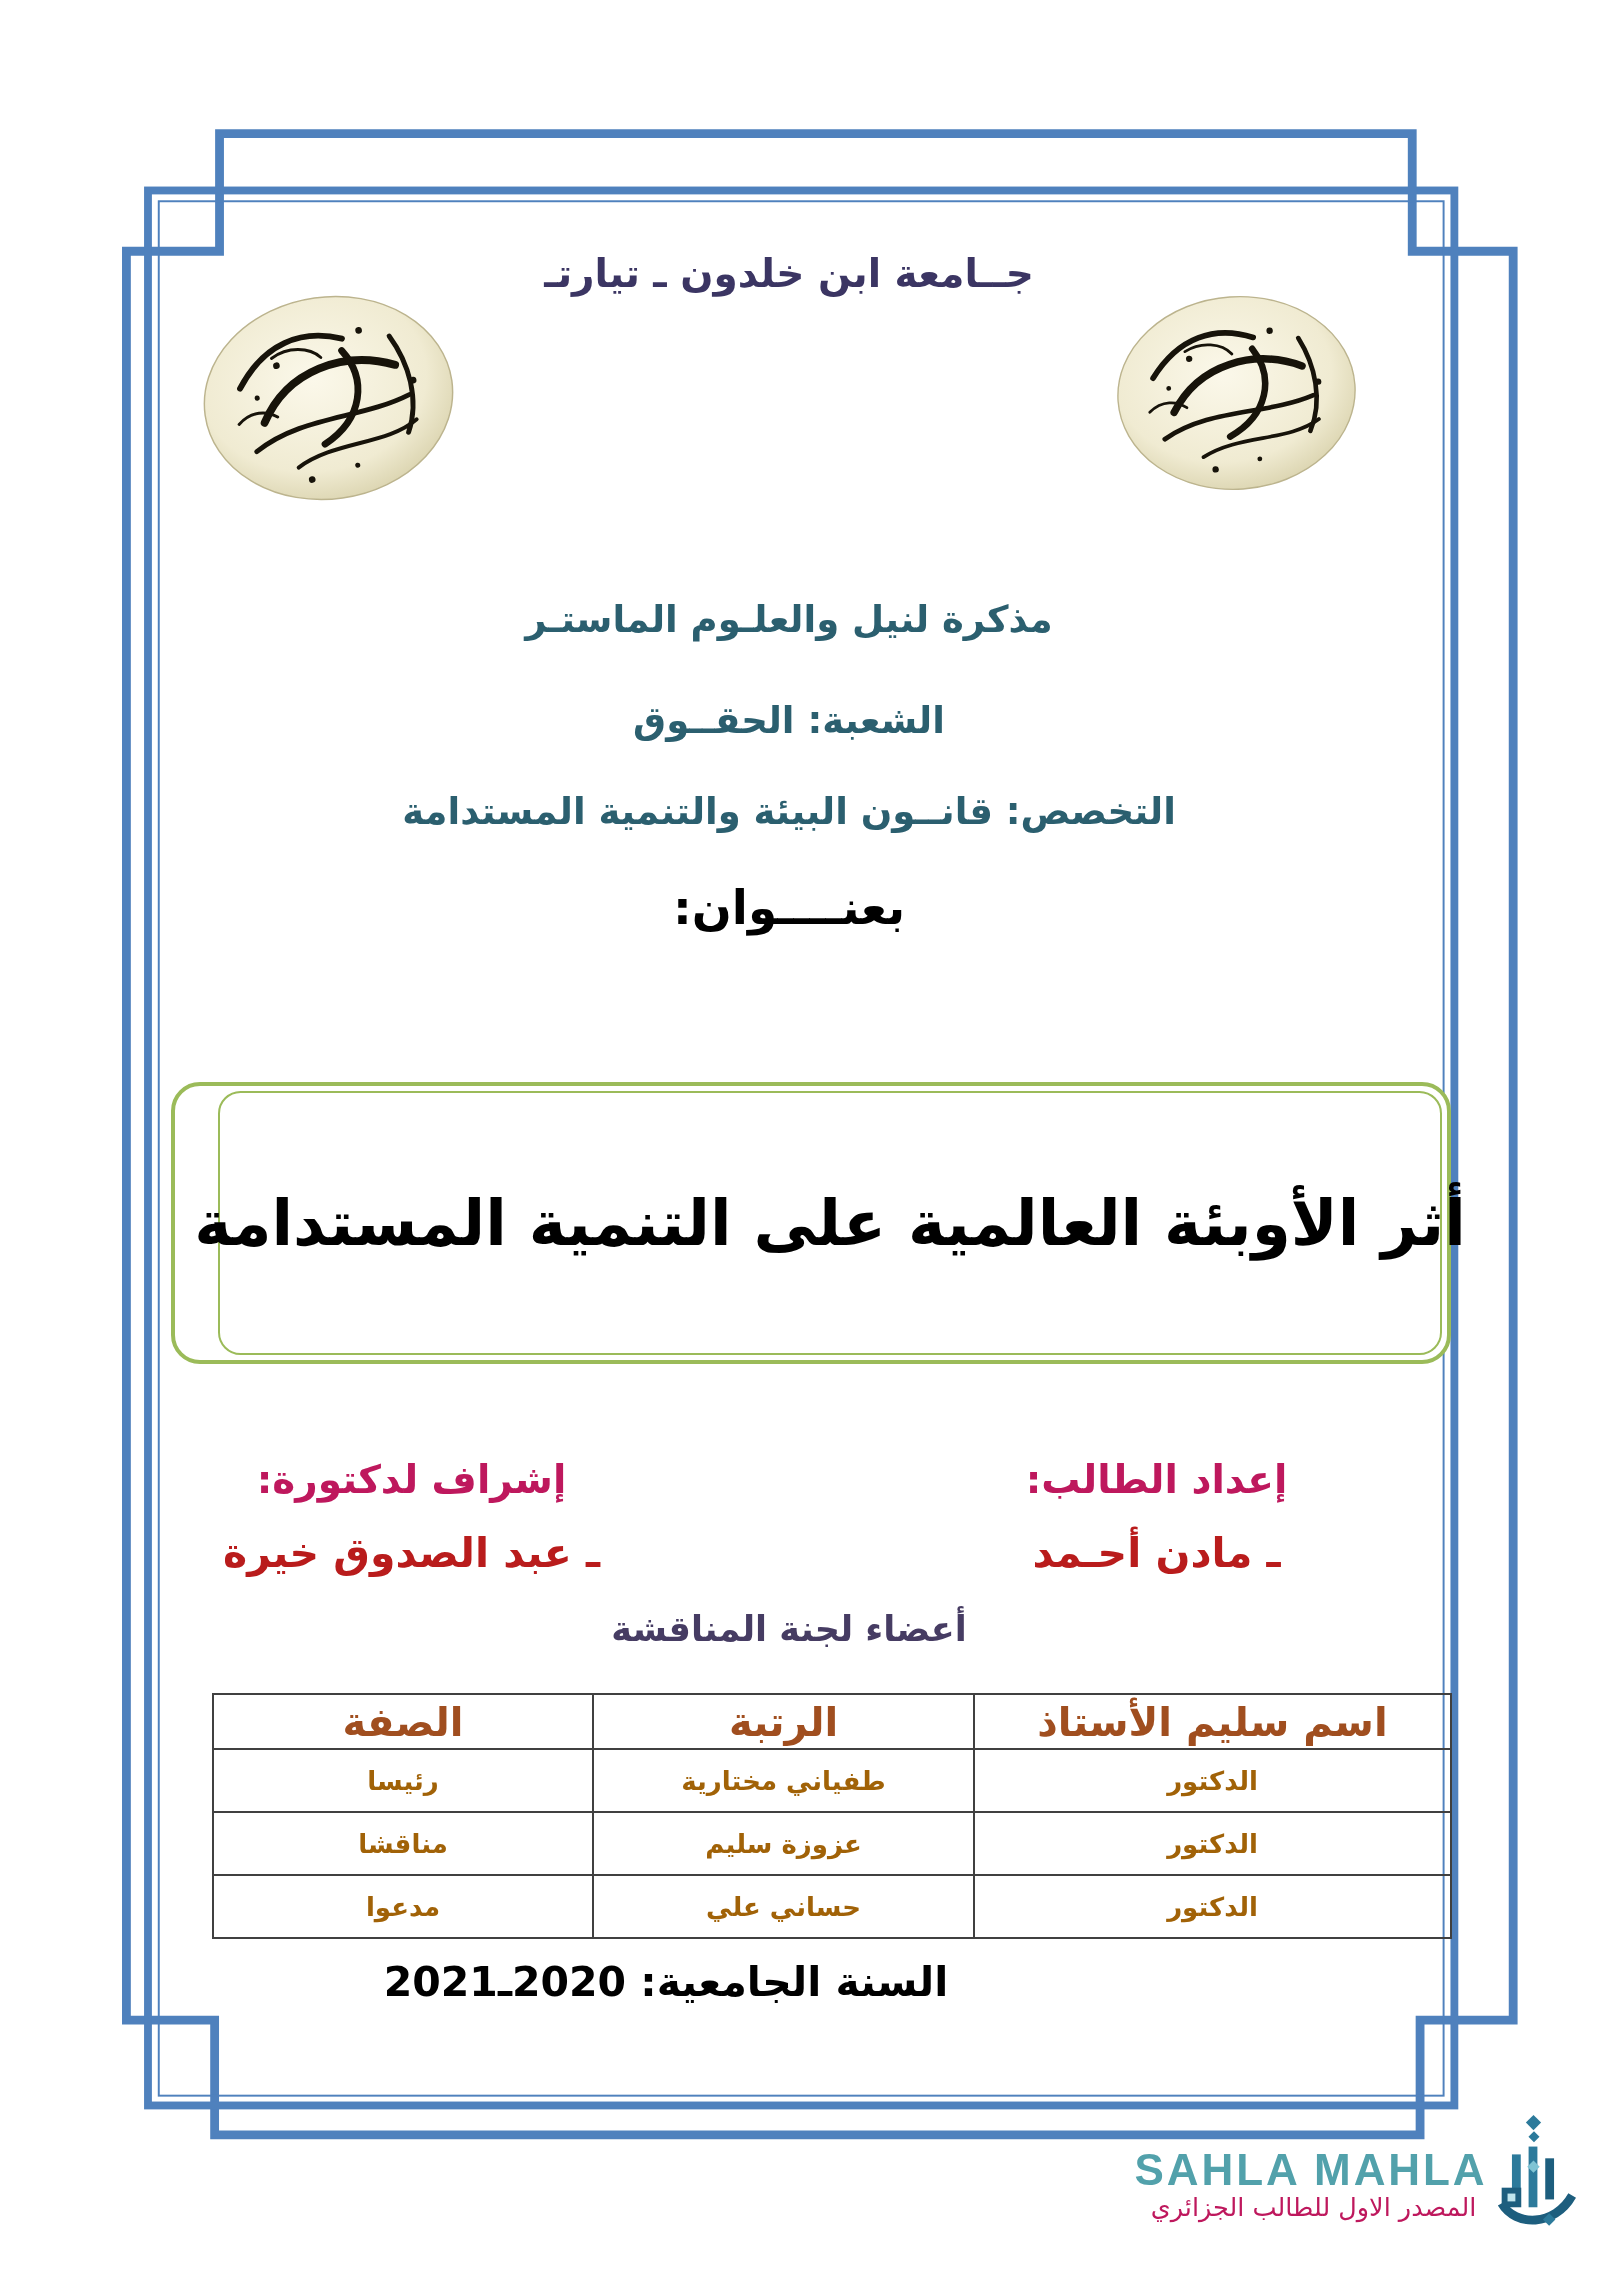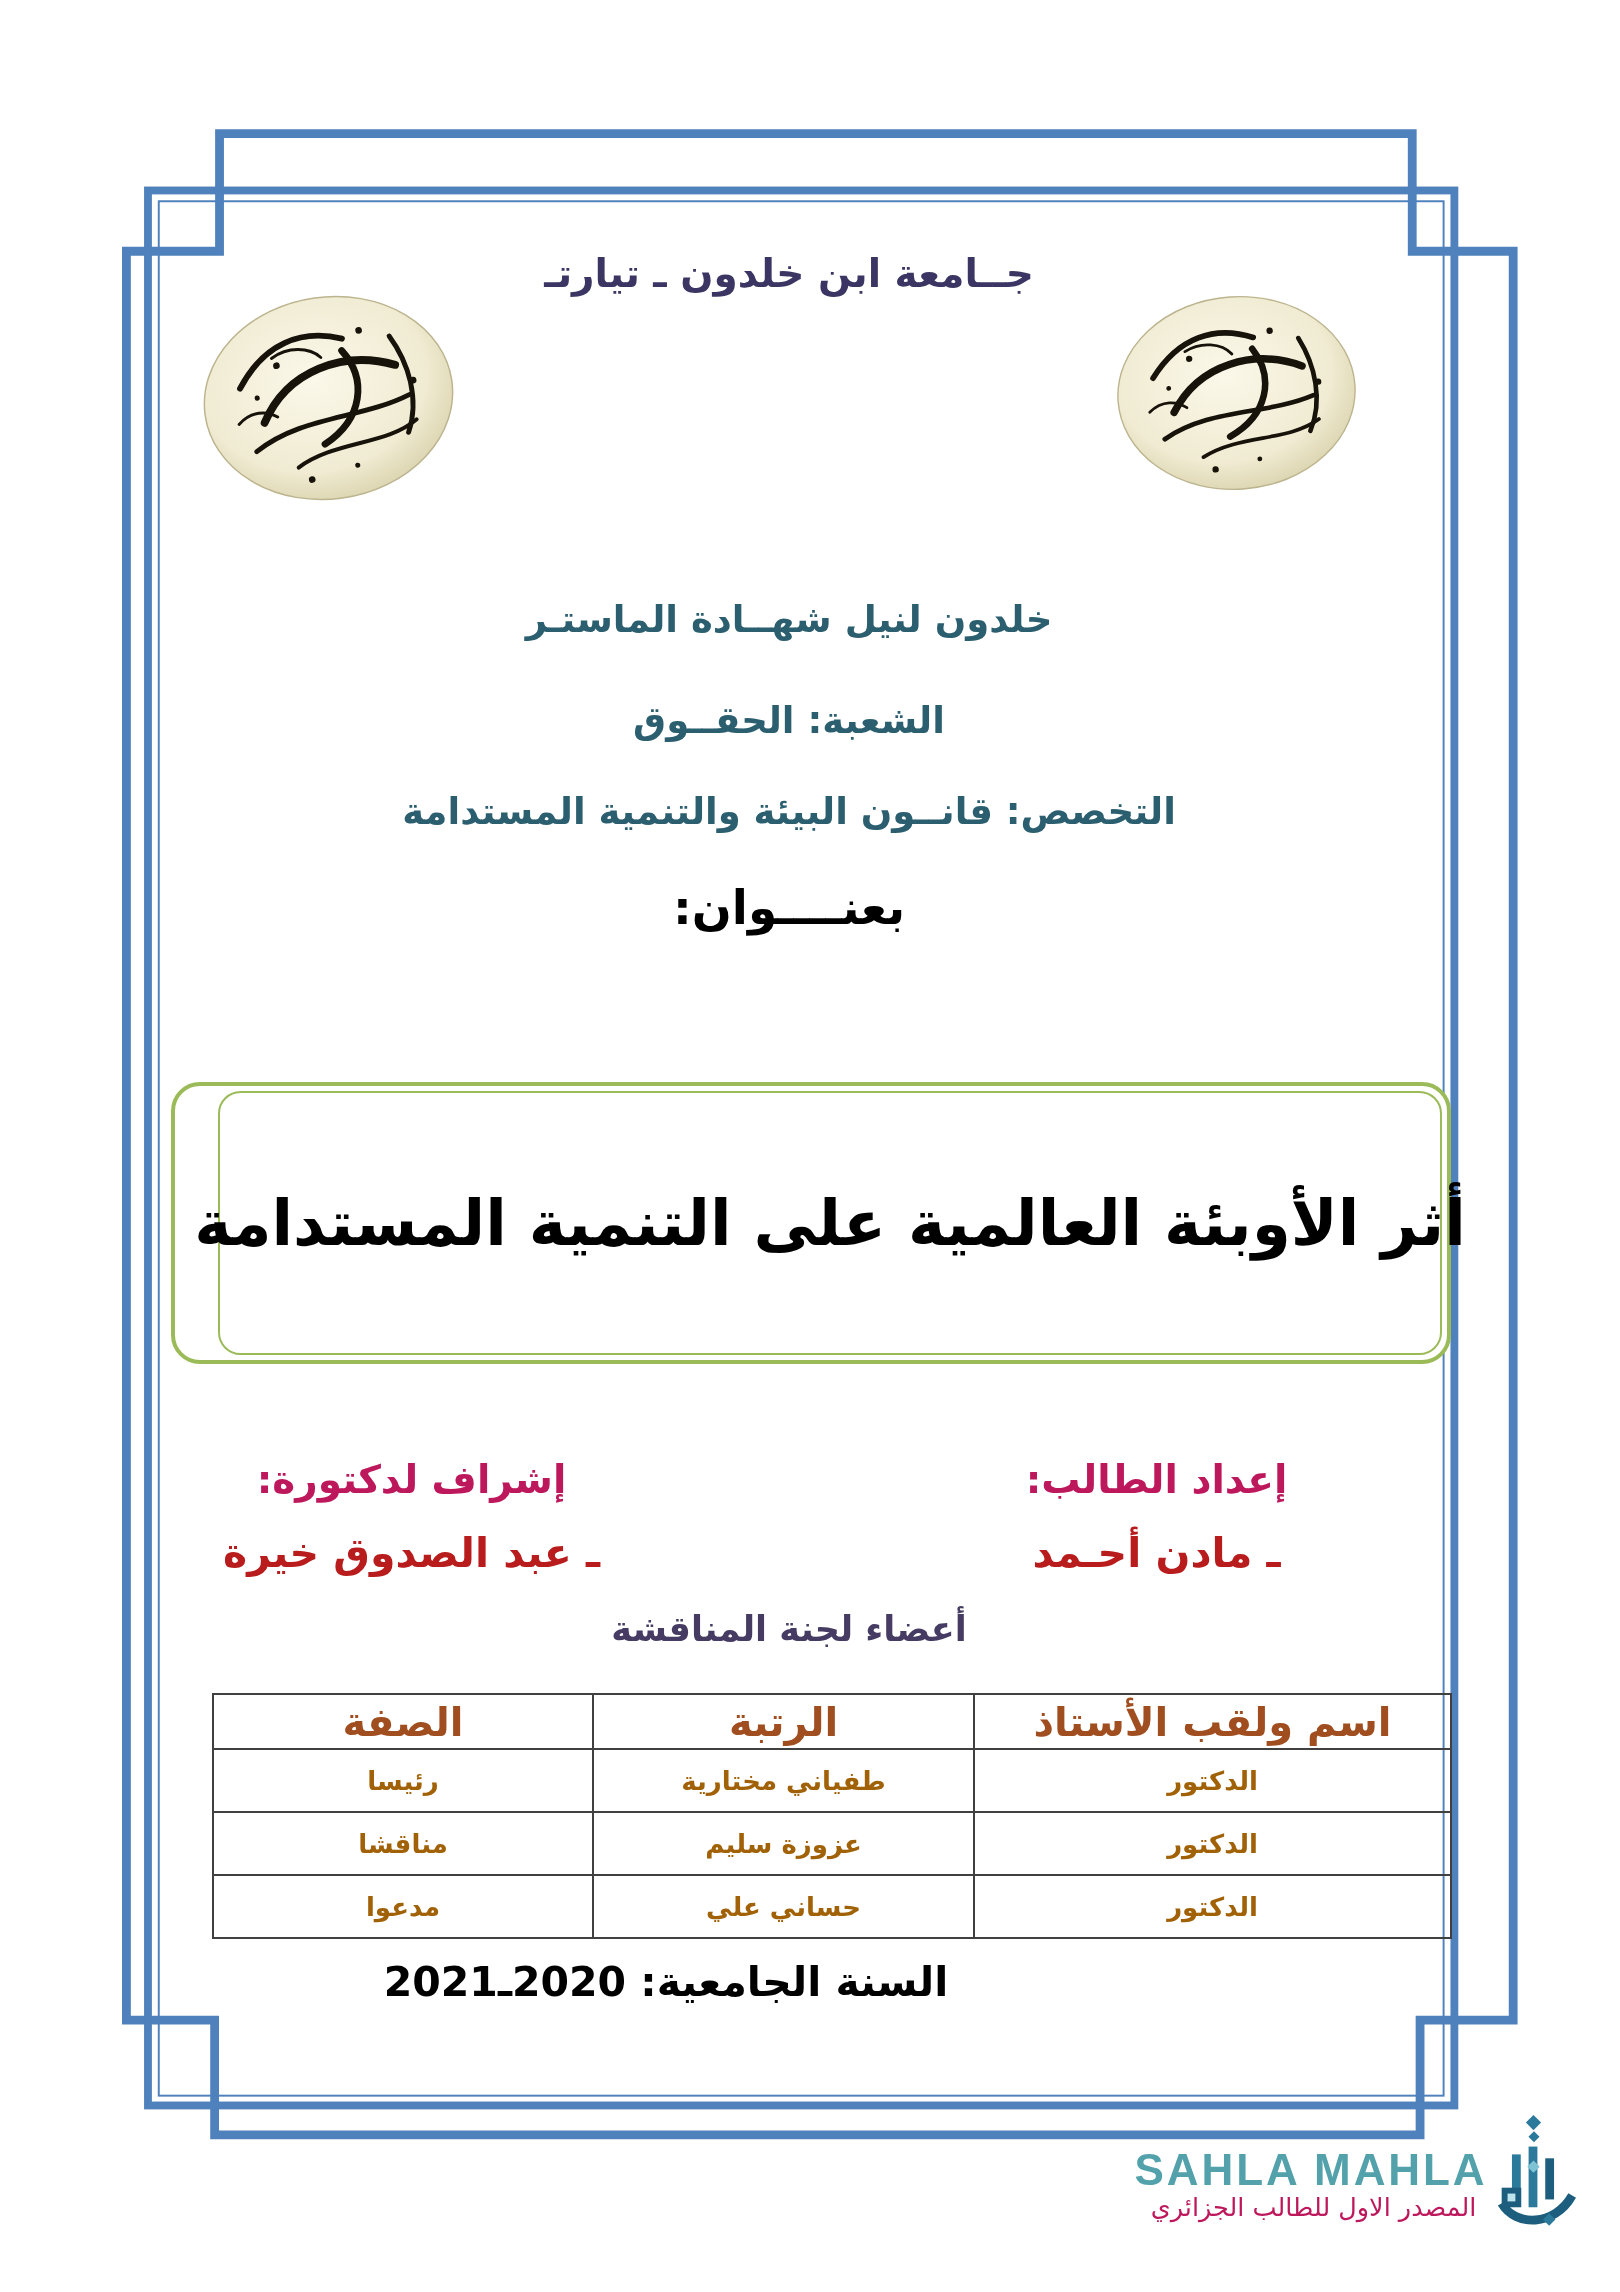--- a/index.html
+++ b/index.html
@@ -115,21 +115,21 @@
 
   <svg class="abs seal seal-left" viewBox="0 0 260 212">
     <use href="#seal"></use>
   </svg>
   <svg class="abs seal seal-right" viewBox="0 0 260 212">
     <use href="#seal"></use>
   </svg>
 
   <div class="center-line uni-line1 ar">جــامعة ابن خلدون ـ تيارتـ</div>
 
-  <div class="center-line memo-line ar">خلدون لنيل شهــادة الماستـر</div>
+  <div class="center-line memo-line ar">مذكرة لنيل والعلـوم الماستـر</div>
   <div class="center-line branch-line ar">الشعبة: الحقــوق</div>
   <div class="center-line specialty-line ar">التخصص: قانــون البيئة والتنمية المستدامة</div>
   <div class="center-line titled-line ar">بعنــــوان:</div>
 
   <div class="abs title-box">
     <div class="title-box-inner">
       <div class="main-title ar">أثر الأوبئة العالمية على التنمية المستدامة</div>
     </div>
   </div>
 
@@ -145,21 +145,21 @@
   <div class="center-line committee-heading ar">أعضاء لجنة المناقشة</div>
 
   <table class="committee">
     <colgroup>
         <col style="width:477px">
         <col style="width:381px">
         <col style="width:380px">
       </colgroup>
     <thead>
       <tr>
-        <th>اسم ولقب الأستاذ</th>
+        <th>اسم سليم الأستاذ</th>
         <th>الرتبة</th>
         <th>الصفة</th>
       </tr>
     </thead>
     <tbody>
       <tr>
         <td>الدكتور</td>
         <td>طفياني مختارية</td>
         <td>رئيسا</td>
       </tr>

